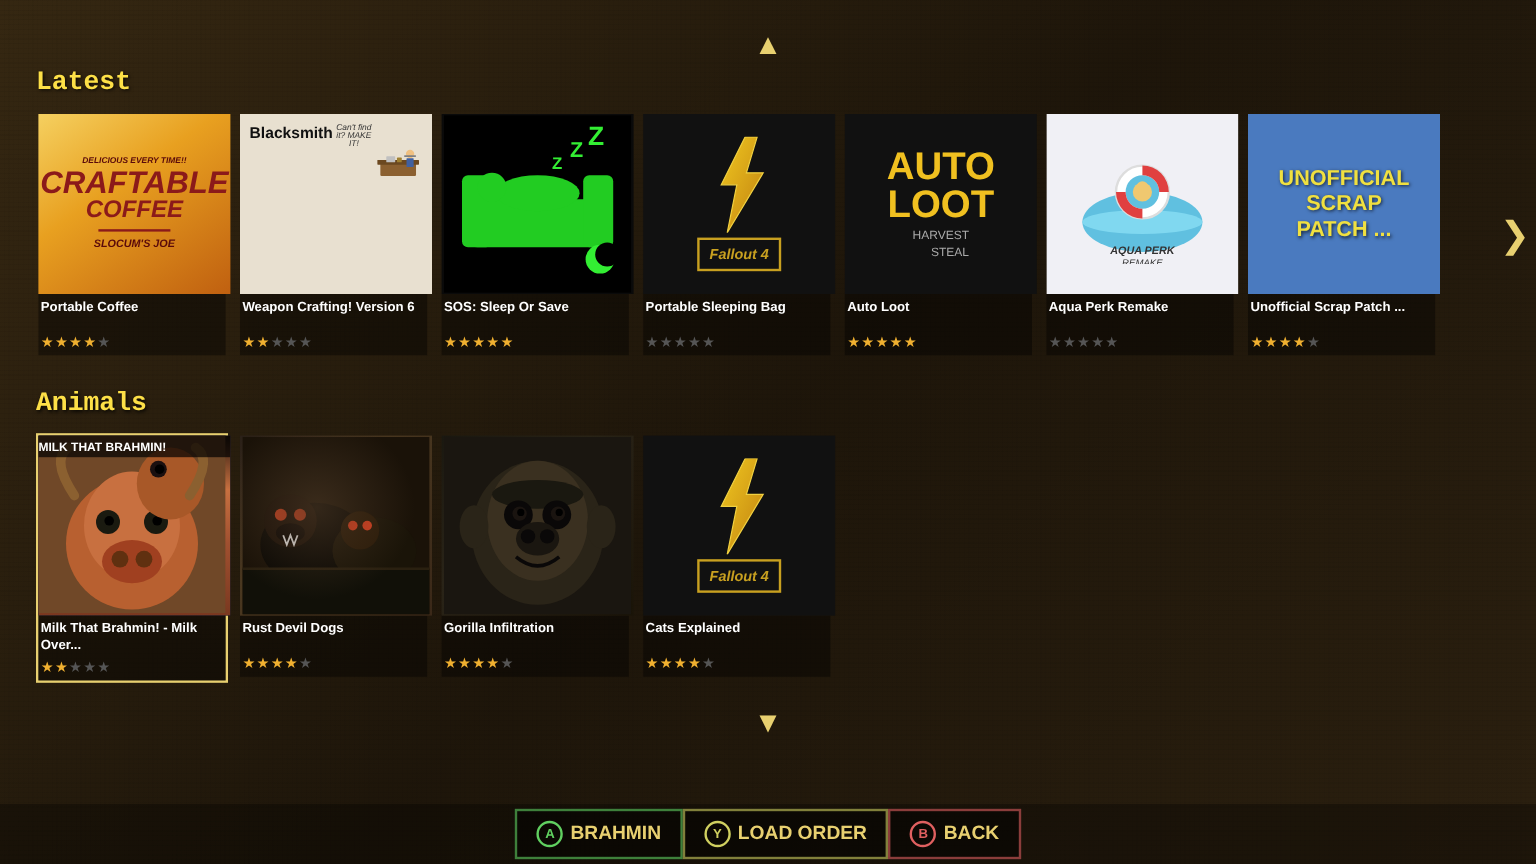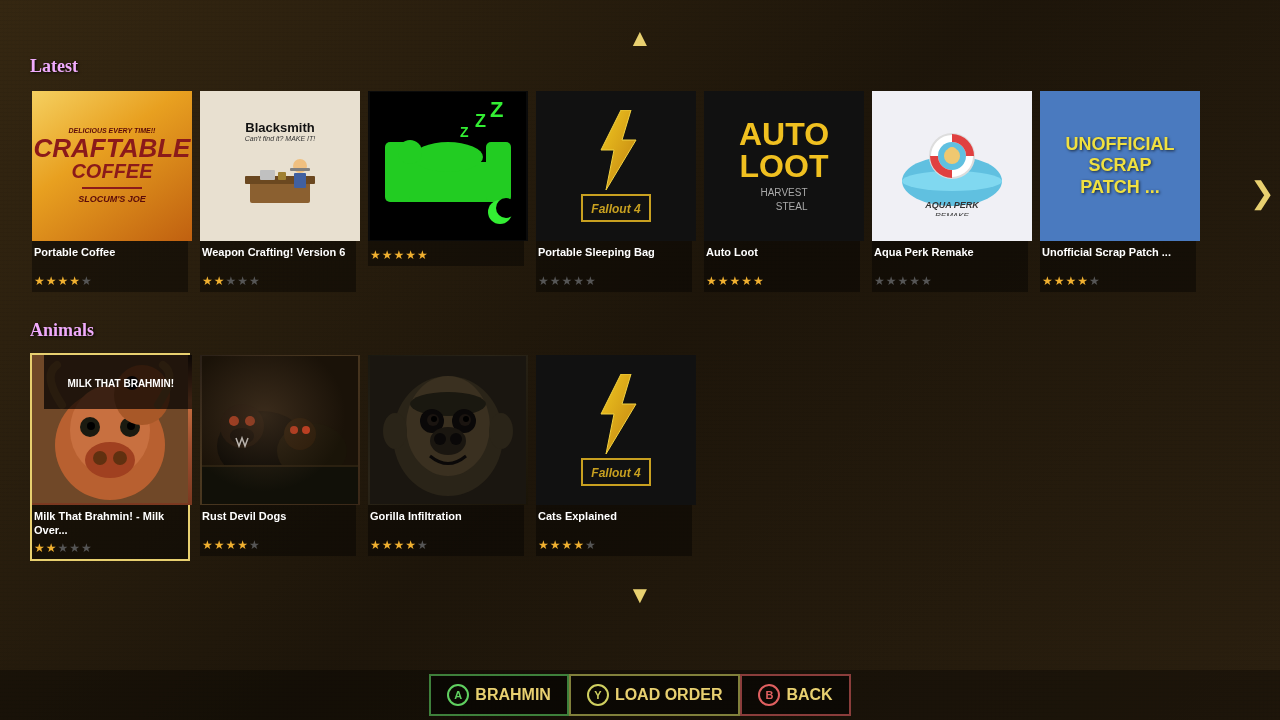--- a/index.html
+++ b/index.html
@@ -35,26 +35,26 @@
     .main-content {
       position: relative;
       z-index: 10;
       padding: 20px 30px;
       height: 100%;
       display: flex;
       flex-direction: column;
     }
 
     .section-title {
-      color: #f0abfc;
-      font-size: 18px;
+      color: #fde047;
+      font-size: 22px;
       font-weight: bold;
       margin-bottom: 12px;
       text-shadow: 1px 1px 3px rgba(0,0,0,0.8);
-      font-family: Liberation Serif, serif;
+      font-family: Liberation Mono, monospace;
     }
 
     .mods-grid {
       display: flex;
       gap: 8px;
       margin-bottom: 16px;
       position: relative;
     }
 
     .mod-card {
@@ -317,21 +317,21 @@
                 <span class="star">★</span>
                 <span class="star">★</span>
                 <span class="star">★</span>
                 <span class="star empty">★</span>
               </div>
             </div>
           </div>
 
           <div class="mod-card">
             <div class="mod-image card-weapon-crafting">
-              <div class="wc-illustration" style="width:100%;height:100%;display:flex;flex-direction:column;align-items:center;justify-content:center;padding:8px;">
+              <div class="wc-illustration" style="width:100%;height:100%;display:flex;flex-direction:row;justify-content:center;padding:8px;">
                 <div style="font-size:13px;font-weight:900;color:#111;font-family:'Arial Black',sans-serif;text-align:center;">Blacksmith</div>
                 <div style="font-size:7px;color:#333;font-style:italic;text-align:center;margin-bottom:6px;">Can't find it? MAKE IT!</div>
 
                 <svg width="80" height="65" viewBox="0 0 80 65">
 
                   <rect x="10" y="30" width="60" height="25" fill="#8b6030" rx="2"></rect>
                   <rect x="5" y="28" width="70" height="8" fill="#6b4820" rx="1"></rect>
 
                   <circle cx="60" cy="18" r="7" fill="#f0c080"></circle>
                   <rect x="54" y="25" width="12" height="15" fill="#4060a0" rx="1"></rect>
@@ -371,20 +371,21 @@
 
                 <text x="90" y="45" fill="#33ee33" font-size="14" font-weight="bold">Z</text>
                 <text x="105" y="35" fill="#33ee33" font-size="18" font-weight="bold">Z</text>
                 <text x="120" y="25" fill="#33ee33" font-size="22" font-weight="bold">Z</text>
 
                 <circle cx="130" cy="120" r="12" fill="#33ee33"></circle>
                 <circle cx="136" cy="116" r="10" fill="#000"></circle>
               </svg>
             </div>
             <div class="mod-info">
+              <div class="mod-name">SOS: Sleep Or Save</div>
               <div class="stars">
                 <span class="star">★</span>
                 <span class="star">★</span>
                 <span class="star">★</span>
                 <span class="star">★</span>
                 <span class="star">★</span>
               </div>
             </div>
           </div>
 
@@ -526,21 +527,21 @@
                   <circle cx="99" cy="71" r="4" fill="#000"></circle>
 
                   <ellipse cx="110" cy="40" rx="28" ry="30" fill="#a85828"></ellipse>
                   <circle cx="100" cy="28" r="7" fill="#1a1010"></circle>
                   <circle cx="101" cy="28" r="4" fill="#000"></circle>
 
                   <path d="M30 50 Q10 20 25 10" stroke="#8b6030" stroke-width="8" fill="none" stroke-linecap="round"></path>
                   <path d="M126 50 Q146 20 131 10" stroke="#8b6030" stroke-width="8" fill="none" stroke-linecap="round"></path>
                 </svg>
                 
-                <div style="position:absolute;top:0;left:0;right:0;background:rgba(0,0,0,0.7);padding:18px;text-align:right;margin-left:12px;">
+                <div style="position:absolute;top:0;left:0;right:0;background:rgba(0,0,0,0.7);padding:0;text-align:left;">
                   <span style="color:white;font-size:10px;font-weight:900;font-family:'Arial Black',sans-serif;">MILK THAT BRAHMIN!</span>
                 </div>
               </div>
             </div>
             <div class="mod-info">
               <div class="mod-name">Milk That Brahmin! - Milk Over...</div>
               <div class="stars">
                 <span class="star">★</span>
                 <span class="star">★</span>
                 <span class="star empty">★</span>

